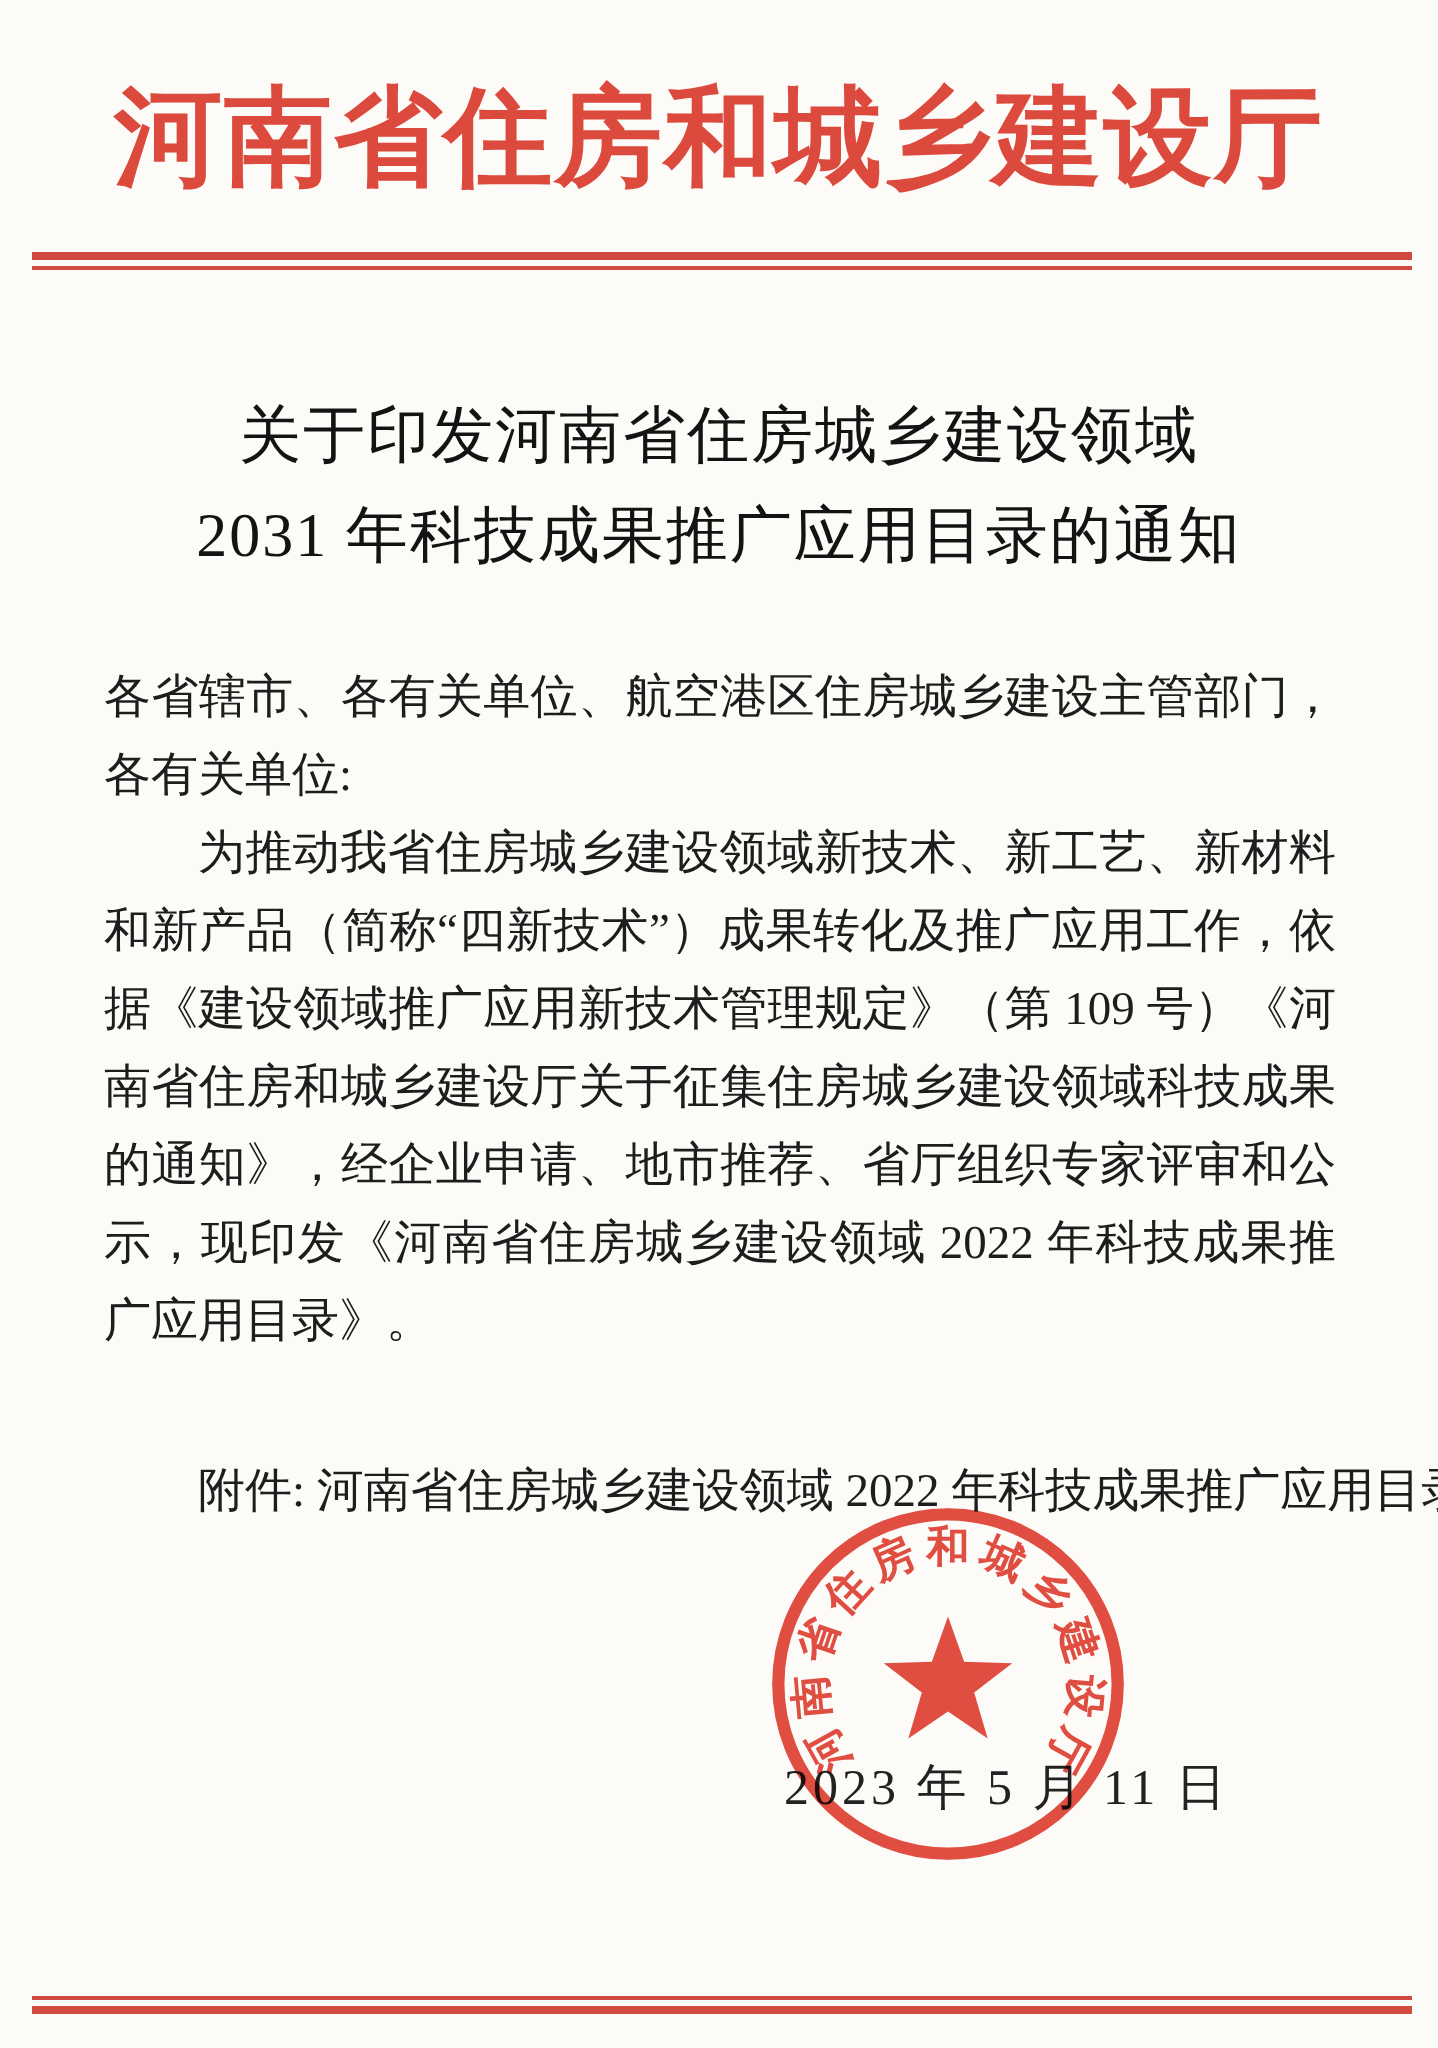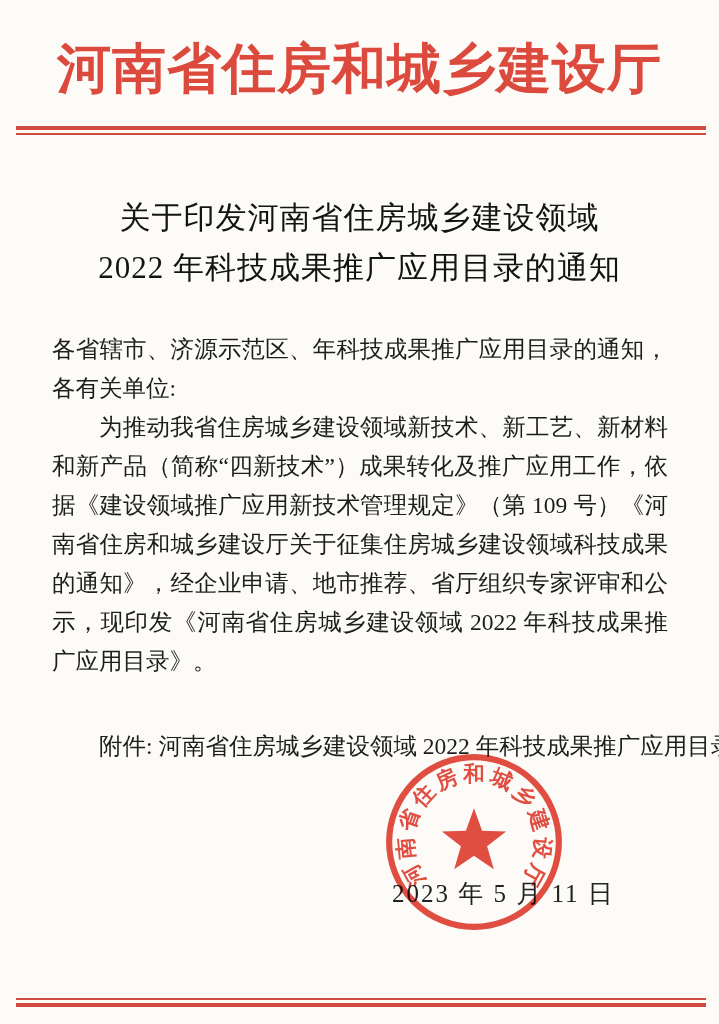--- a/index.html
+++ b/index.html
@@ -95,25 +95,25 @@
   <div class="letterhead">河南省住房和城乡建设厅</div>
 
   <div class="rule rule-top">
     <div class="thick"></div>
     <div class="gap"></div>
     <div class="thin"></div>
   </div>
 
   <div class="doc-title">
     <div>关于印发河南省住房城乡建设领域</div>
-    <div>2022 年科技成果推广应用目录的通知</div>
+    <div>2031 年科技成果推广应用目录的通知</div>
   </div>
 
   <div class="body-text">
-    <p class="para">各省辖市、济源示范区、年科技成果推广应用目录的通知，各有关单位:</p>
+    <p class="para">各省辖市、各有关单位、航空港区住房城乡建设主管部门，各有关单位:</p>
     <p class="para indent">为推动我省住房城乡建设领域新技术、新工艺、新材料和新产品（简称“四新技术”）成果转化及推广应用工作，依据《建设领域推广应用新技术管理规定》（第 109 号）《河南省住房和城乡建设厅关于征集住房城乡建设领域科技成果的通知》，经企业申请、地市推荐、省厅组织专家评审和公示，现印发《河南省住房城乡建设领域 2022 年科技成果推广应用目录》。</p>
   </div>
 
   <p class="attachment">附件: 河南省住房城乡建设领域 2022 年科技成果推广应用目录</p>
 
   <div class="issue-date">2023 年 5 月 11 日</div>
 
   <svg class="seal" viewBox="0 0 180 180" aria-hidden="true">
     <circle class="seal-ring" cx="90" cy="90" r="83"></circle>
     <path class="seal-star" transform="translate(90,90)" d="M 0,-33 L 7.9,-10.9 L 31.4,-10.2 L 12.8,4.2 L 19.4,26.7 L 0,13.5 L -19.4,26.7 L -12.8,4.2 L -31.4,-10.2 L -7.9,-10.9 Z"></path>

